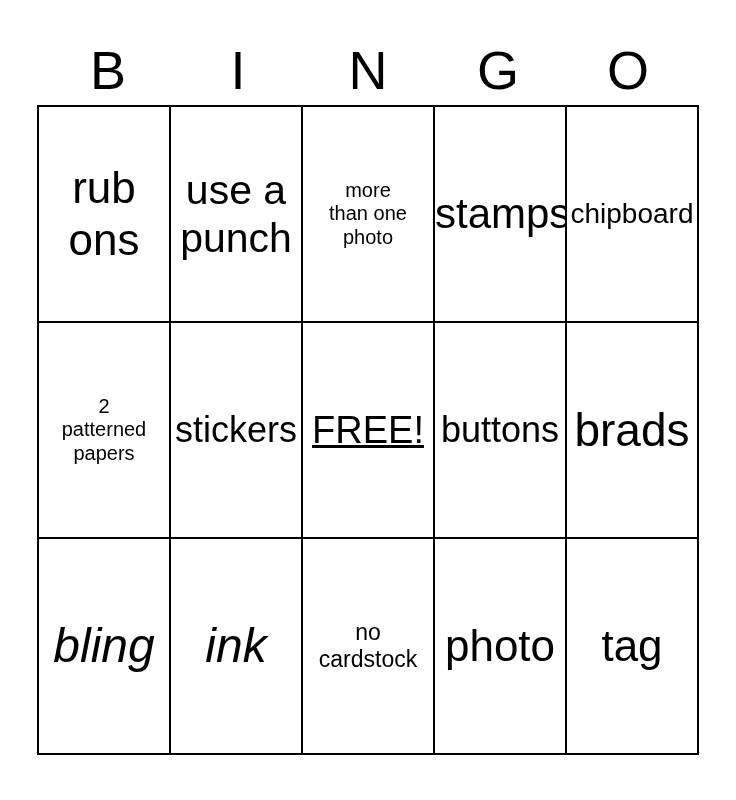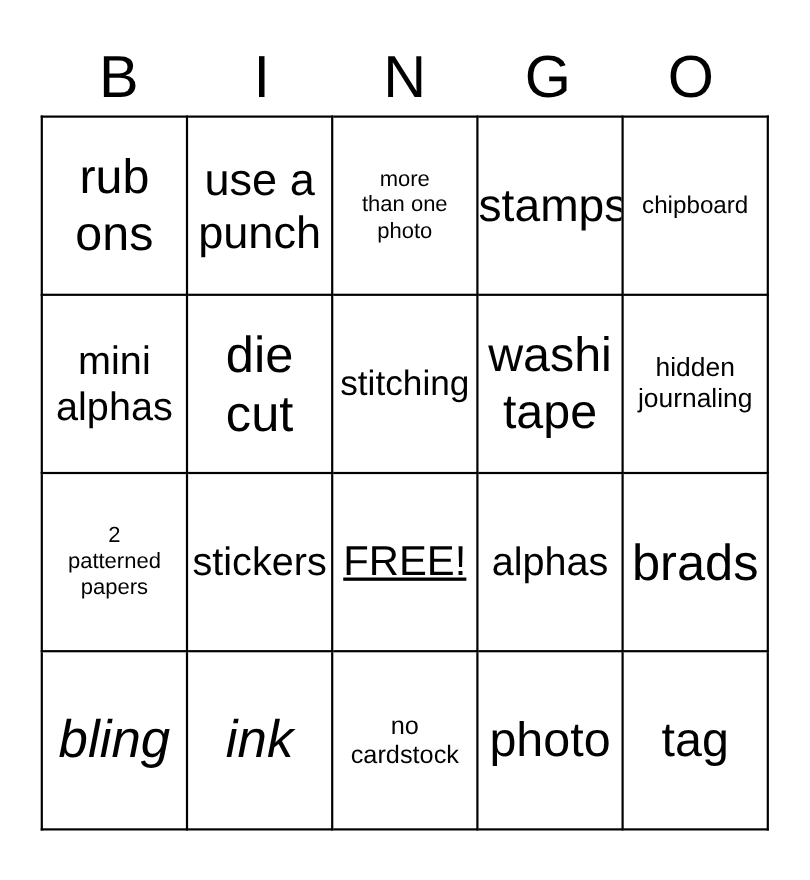--- a/index.html
+++ b/index.html
@@ -46,21 +46,21 @@
     text-align: center;
     vertical-align: middle;
     white-space: pre-line;
     line-height: 1.18;
     padding: 0;
     overflow: hidden;
   }
   .fs23 { font-size: 23px; }
   .fs24 { font-size: 24px; }
   .fs25 { font-size: 20px; }
-  .fs26 { font-size: 22px; }
+  .fs26 { font-size: 28px; }
   .fs32 { font-size: 32px; }
   .fs34 { font-size: 34px; }
   .fs35 { font-size: 35px; }
   .fs36 { font-size: 36px; }
   .fs38 { font-size: 38px; text-decoration: underline; }
   .fs41 { font-size: 41px; }
   .fs42 { font-size: 42px; }
   .fs44 { font-size: 44px; }
   .fs46 { font-size: 46px; }
   .fs48 { font-size: 48px; font-style: italic; }
@@ -85,37 +85,26 @@
 ons</td>
       <td class="fs41">use a
 punch</td>
       <td class="fs25">more
 than one
 photo</td>
       <td class="fs42">stamps</td>
       <td class="fs26">chipboard</td>
     </tr>
     <tr>
-      <td class="fs36">mini
-alphas</td>
-      <td class="fs46">die
-cut</td>
-      <td class="fs32">stitching</td>
-      <td class="fs44">washi
-tape</td>
-      <td class="fs24">hidden
-journaling</td>
-    </tr>
-    <tr>
       <td class="fs25">2
 patterned
 papers</td>
       <td class="fs36">stickers</td>
       <td class="fs38">FREE!</td>
-      <td class="fs36">alphas</td>
+      <td class="fs36">buttons</td>
       <td class="fs46">brads</td>
     </tr>
     <tr>
       <td class="fs48">bling</td>
       <td class="fs48">ink</td>
       <td class="fs23">no
 cardstock</td>
       <td class="fs44">photo</td>
       <td class="fs44">tag</td>
     </tr>

